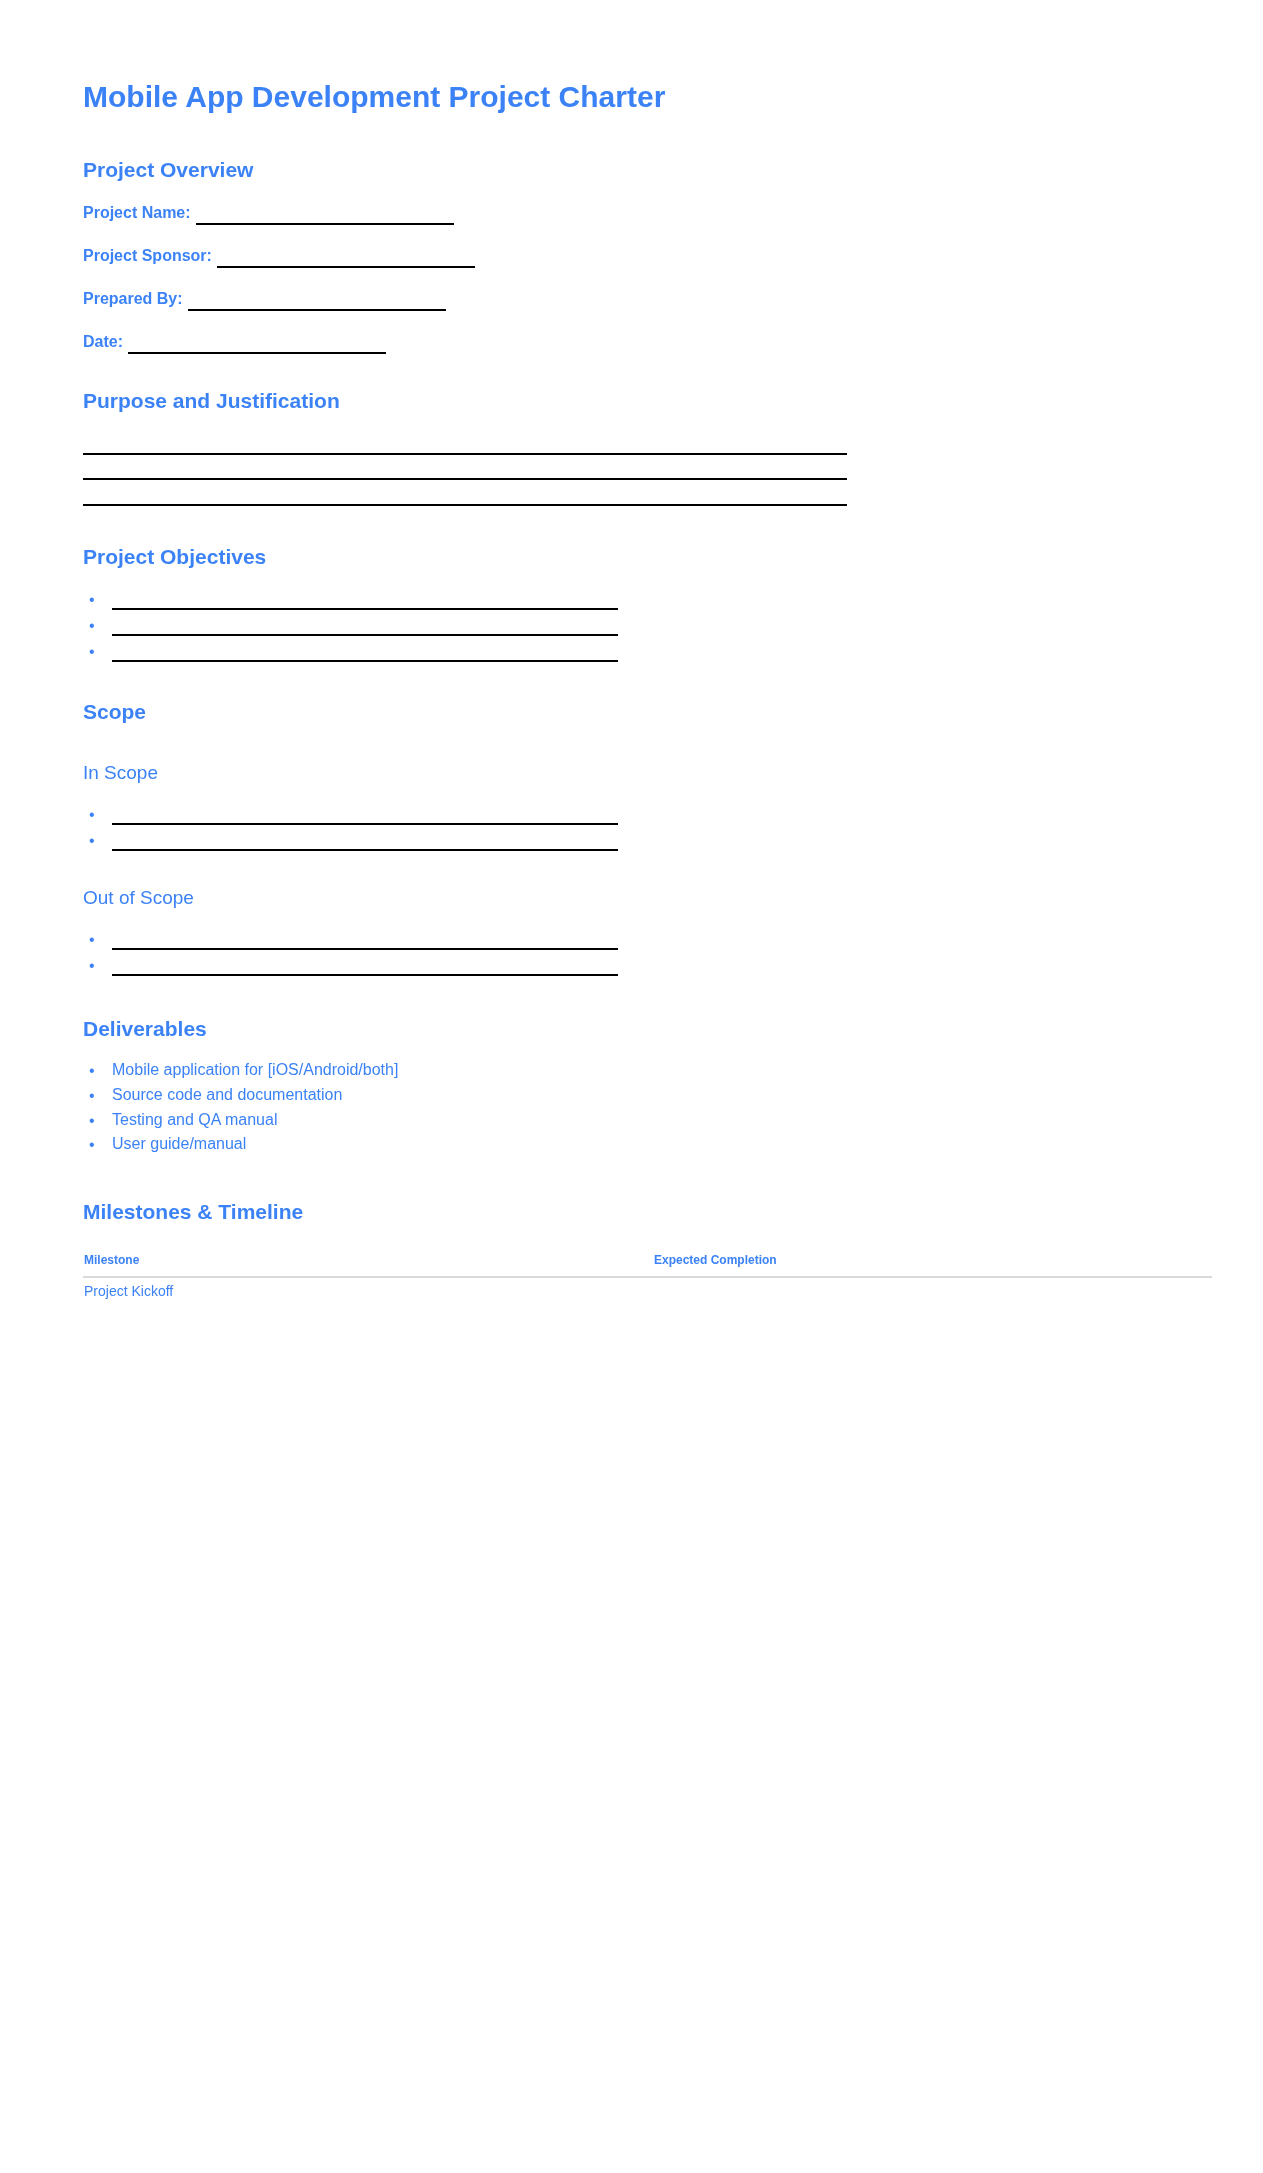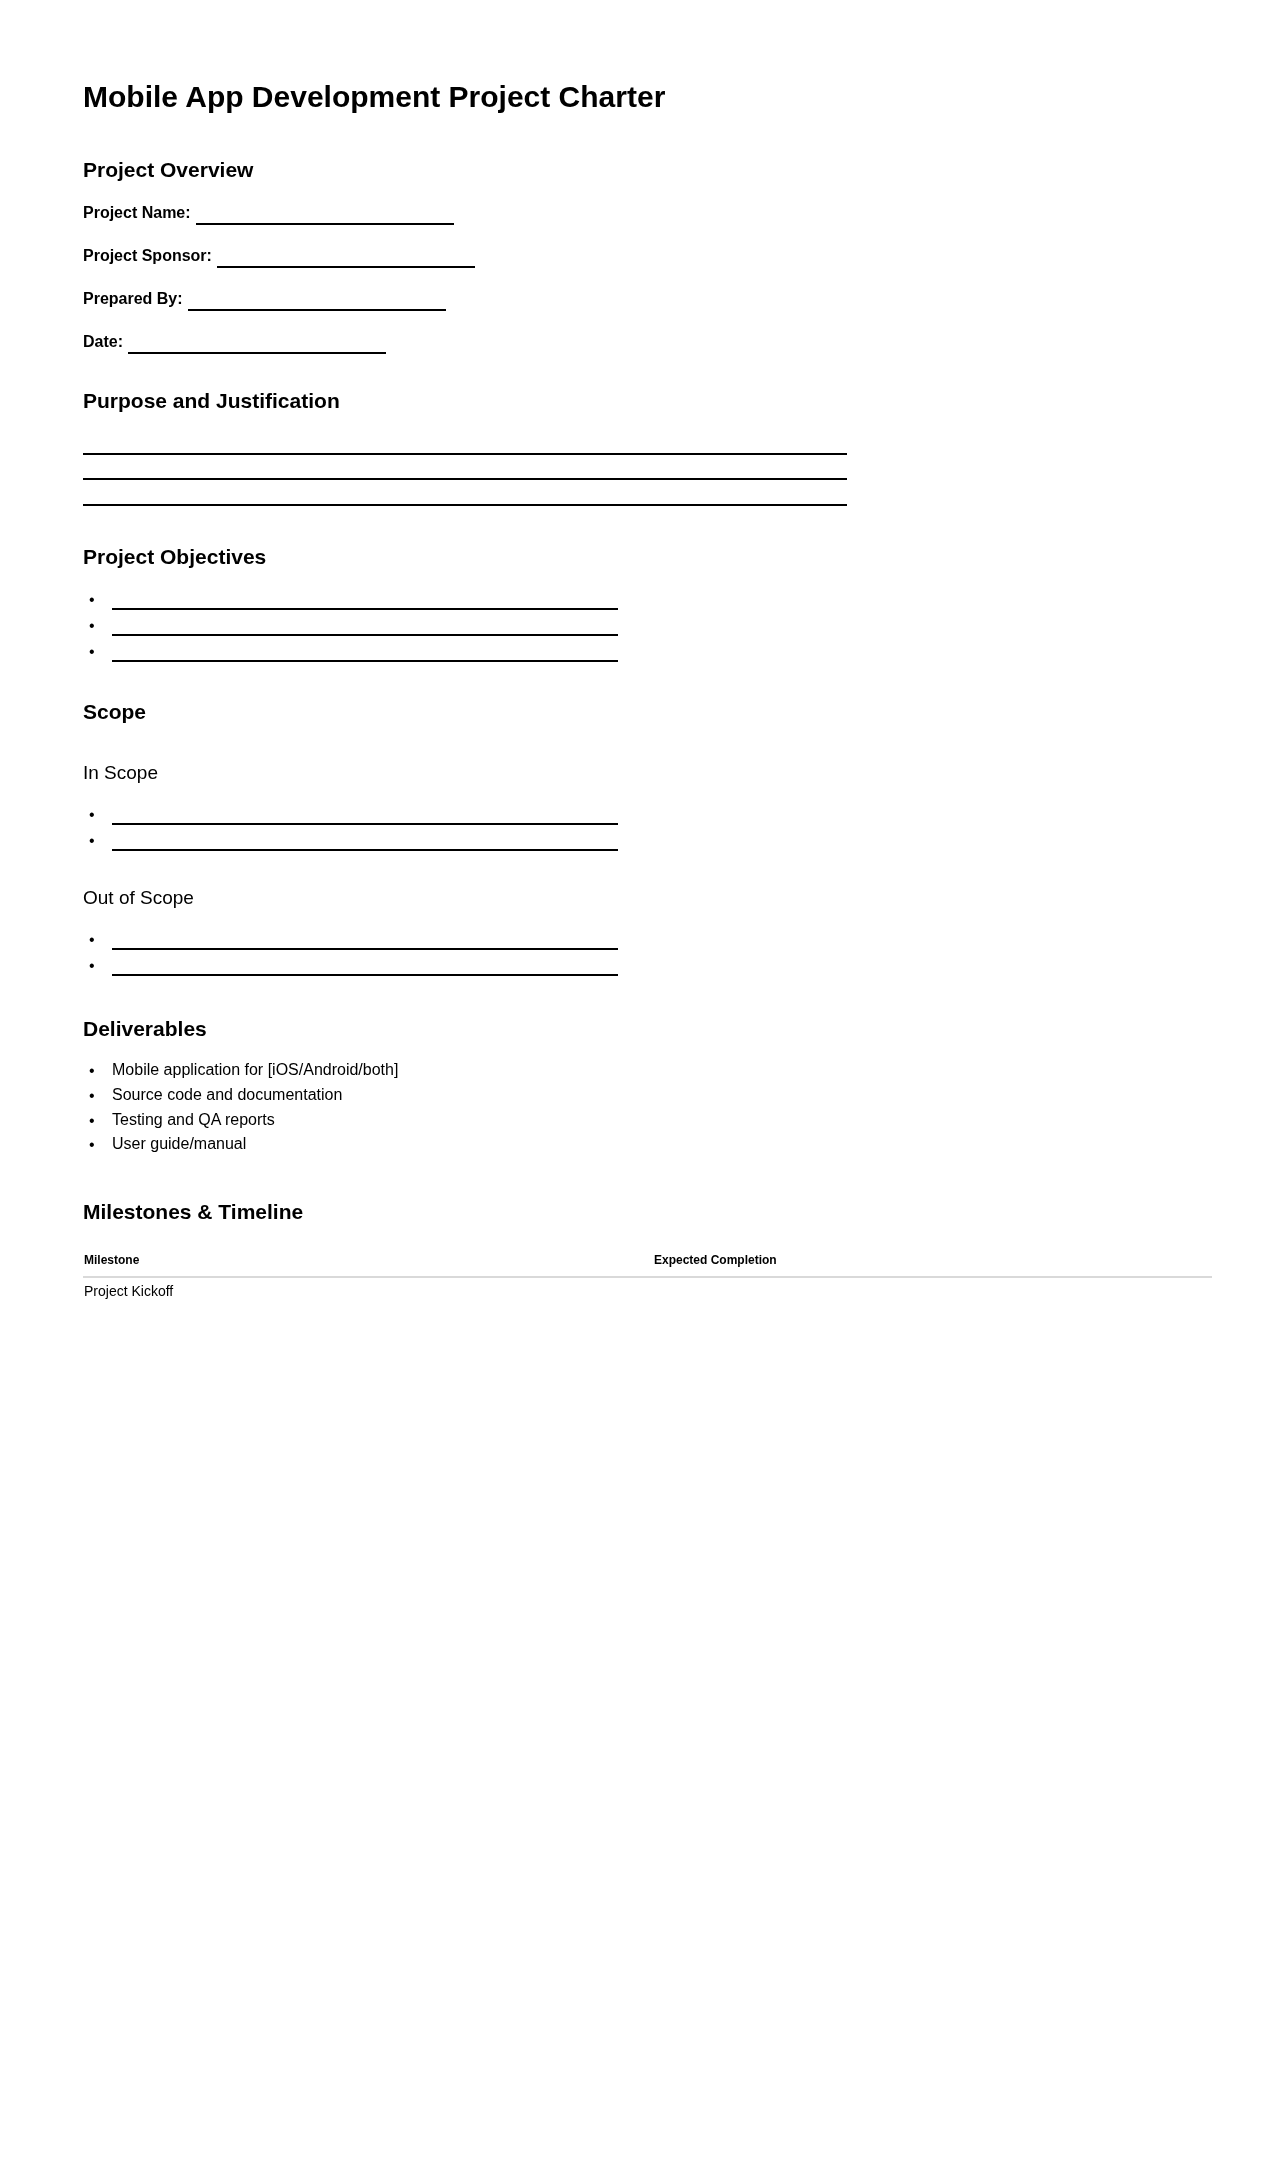--- a/index.html
+++ b/index.html
@@ -6,21 +6,21 @@
     margin: 0;
     padding: 0;
     background: #ffffff;
   }
   .page {
     position: relative;
     width: 1263px;
     height: 1537px;
     background: #ffffff;
     font-family: "Liberation Sans", "DejaVu Sans", sans-serif;
-    color: #000000;
+    color: #3b82f6;
   }
   .clip {
     position: absolute;
     left: 0; top: 0;
     width: 1263px;
     height: 1300px;
     overflow: hidden;
   }
   .h1 {
     position: absolute;
@@ -191,21 +191,21 @@
     <div class="brow" style="top:1059px">
       <span class="bullet">•</span>
       <span class="btext">Mobile application for [iOS/Android/both]</span>
     </div>
     <div class="brow" style="top:1084px">
       <span class="bullet">•</span>
       <span class="btext">Source code and documentation</span>
     </div>
     <div class="brow" style="top:1109px">
       <span class="bullet">•</span>
-      <span class="btext">Testing and QA reports</span>
+      <span class="btext">Testing and QA manual</span>
     </div>
     <div class="brow" style="top:1133px">
       <span class="bullet">•</span>
       <span class="btext">User guide/manual</span>
     </div>
 
     <div class="h2" style="top:1201px">Milestones &amp; Timeline</div>
     <div class="th" style="left:84px; top:1249px">Milestone</div>
     <div class="th" style="left:654px; top:1249px">Expected Completion</div>
     <div class="trule" style="top:1276px"></div>

